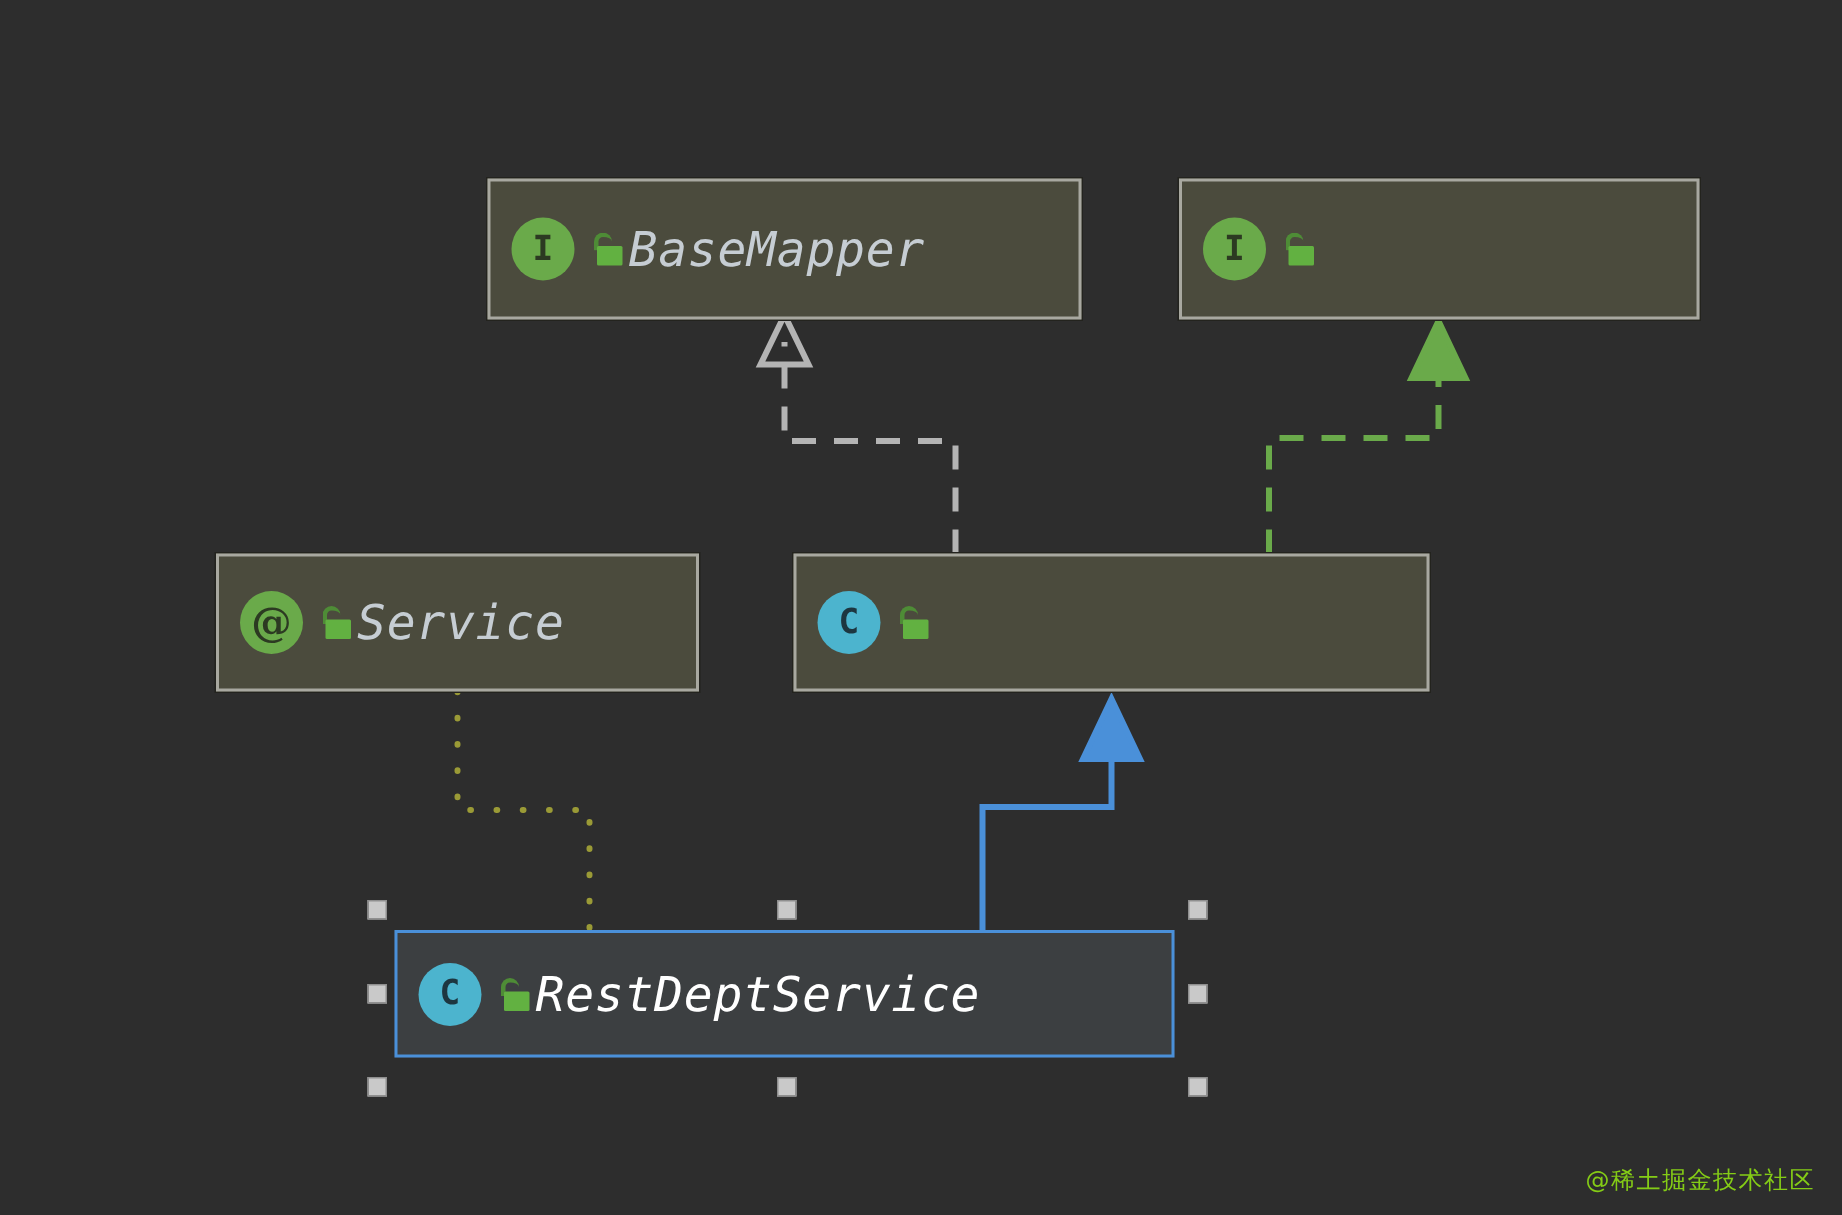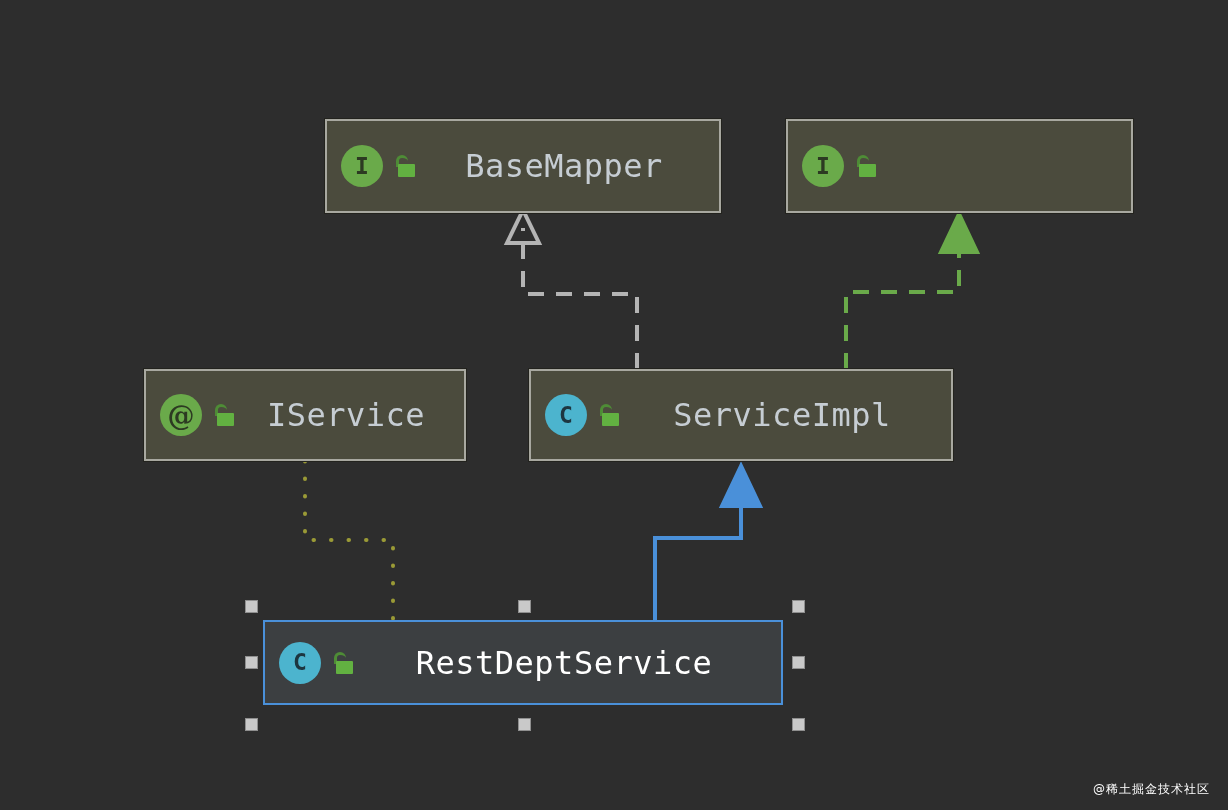--- a/index.html
+++ b/index.html
@@ -101,47 +101,48 @@
     width: 9px;
     height: 9px;
     border: 3px solid #4e8c36;
     border-bottom: none;
     border-right: none;
     border-top-left-radius: 7px;
     border-top-right-radius: 7px;
   }
   .node-title {
     flex: 1 1 auto;
-    text-align: center;
+    text-align: left;
     color: #c6cdd3;
     font-size: 32px;
     letter-spacing: 0.5px;
     white-space: nowrap;
     padding-right: 10px;
+    font-style: italic;
   }
   .node.selected .node-title { color: #ffffff; }
 
   
   .handle {
     position: absolute;
     width: 13px;
     height: 13px;
     background: #c9c9c9;
     border: 1px solid #8f8f8f;
     box-sizing: border-box;
   }
 
   
   #watermark {
     position: absolute;
     right: 18px;
     bottom: 12px;
-    color: #ffffff;
+    color: #84cc16;
     font-family: "DejaVu Sans", "Liberation Sans", sans-serif;
-    font-size: 12px;
+    font-size: 16px;
     letter-spacing: 1px;
     user-select: none;
   }
 </style>
 </head>
 <body>
 
 <div id="canvas">
 
   <svg id="edges" viewBox="0 0 1228 810" width="1228" height="810">
@@ -176,32 +177,31 @@
   </div>
 
   <div class="node" id="node-service" style="left: 144px; top: 369px; width: 322px; height: 92px;">
     <div class="node-icons">
       <div class="badge anno">@</div>
       <div class="lock">
         <div class="shackle"></div>
           <div class="body"></div>
       </div>
     </div>
-    <div class="node-title">IService</div>
+    <div class="node-title">Service</div>
   </div>
 
   <div class="node" id="node-service-impl" style="left: 529px; top: 369px; width: 424px; height: 92px;">
     <div class="node-icons">
       <div class="badge cls">C</div>
       <div class="lock">
         <div class="shackle"></div>
           <div class="body"></div>
       </div>
     </div>
-    <div class="node-title">ServiceImpl</div>
   </div>
 
   <div class="node selected" id="node-rest-dept-service" style="left: 263px; top: 620px; width: 520px; height: 85px;">
     <div class="node-icons">
       <div class="badge cls">C</div>
       <div class="lock">
         <div class="shackle"></div>
           <div class="body"></div>
       </div>
     </div>

